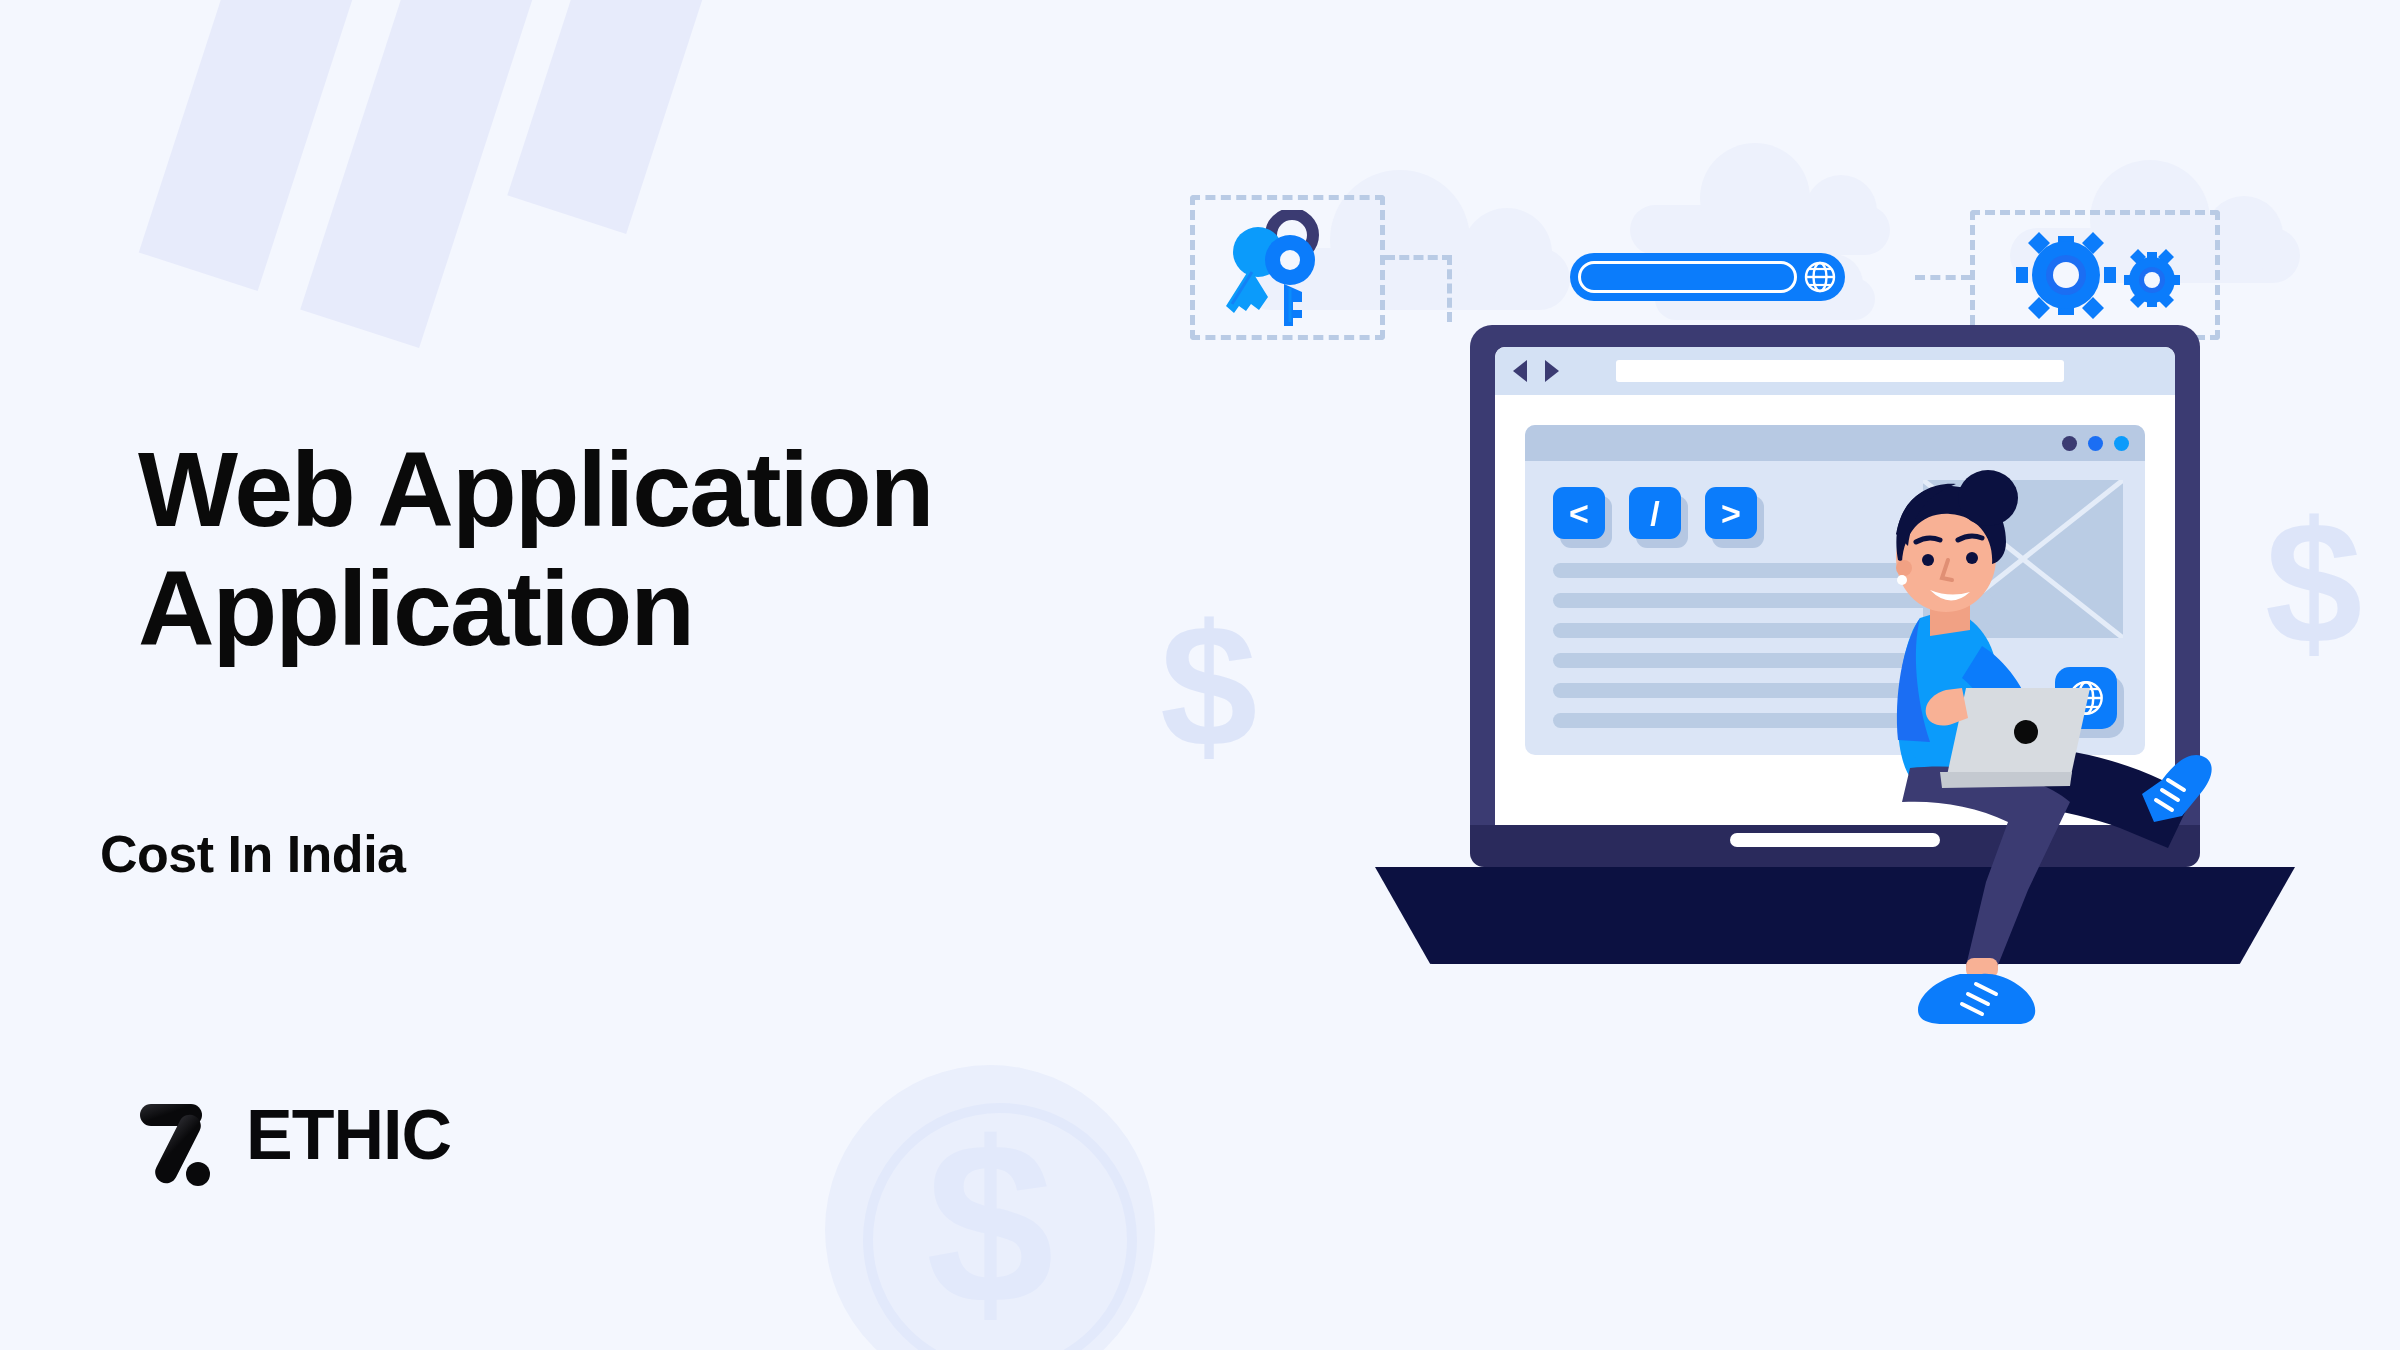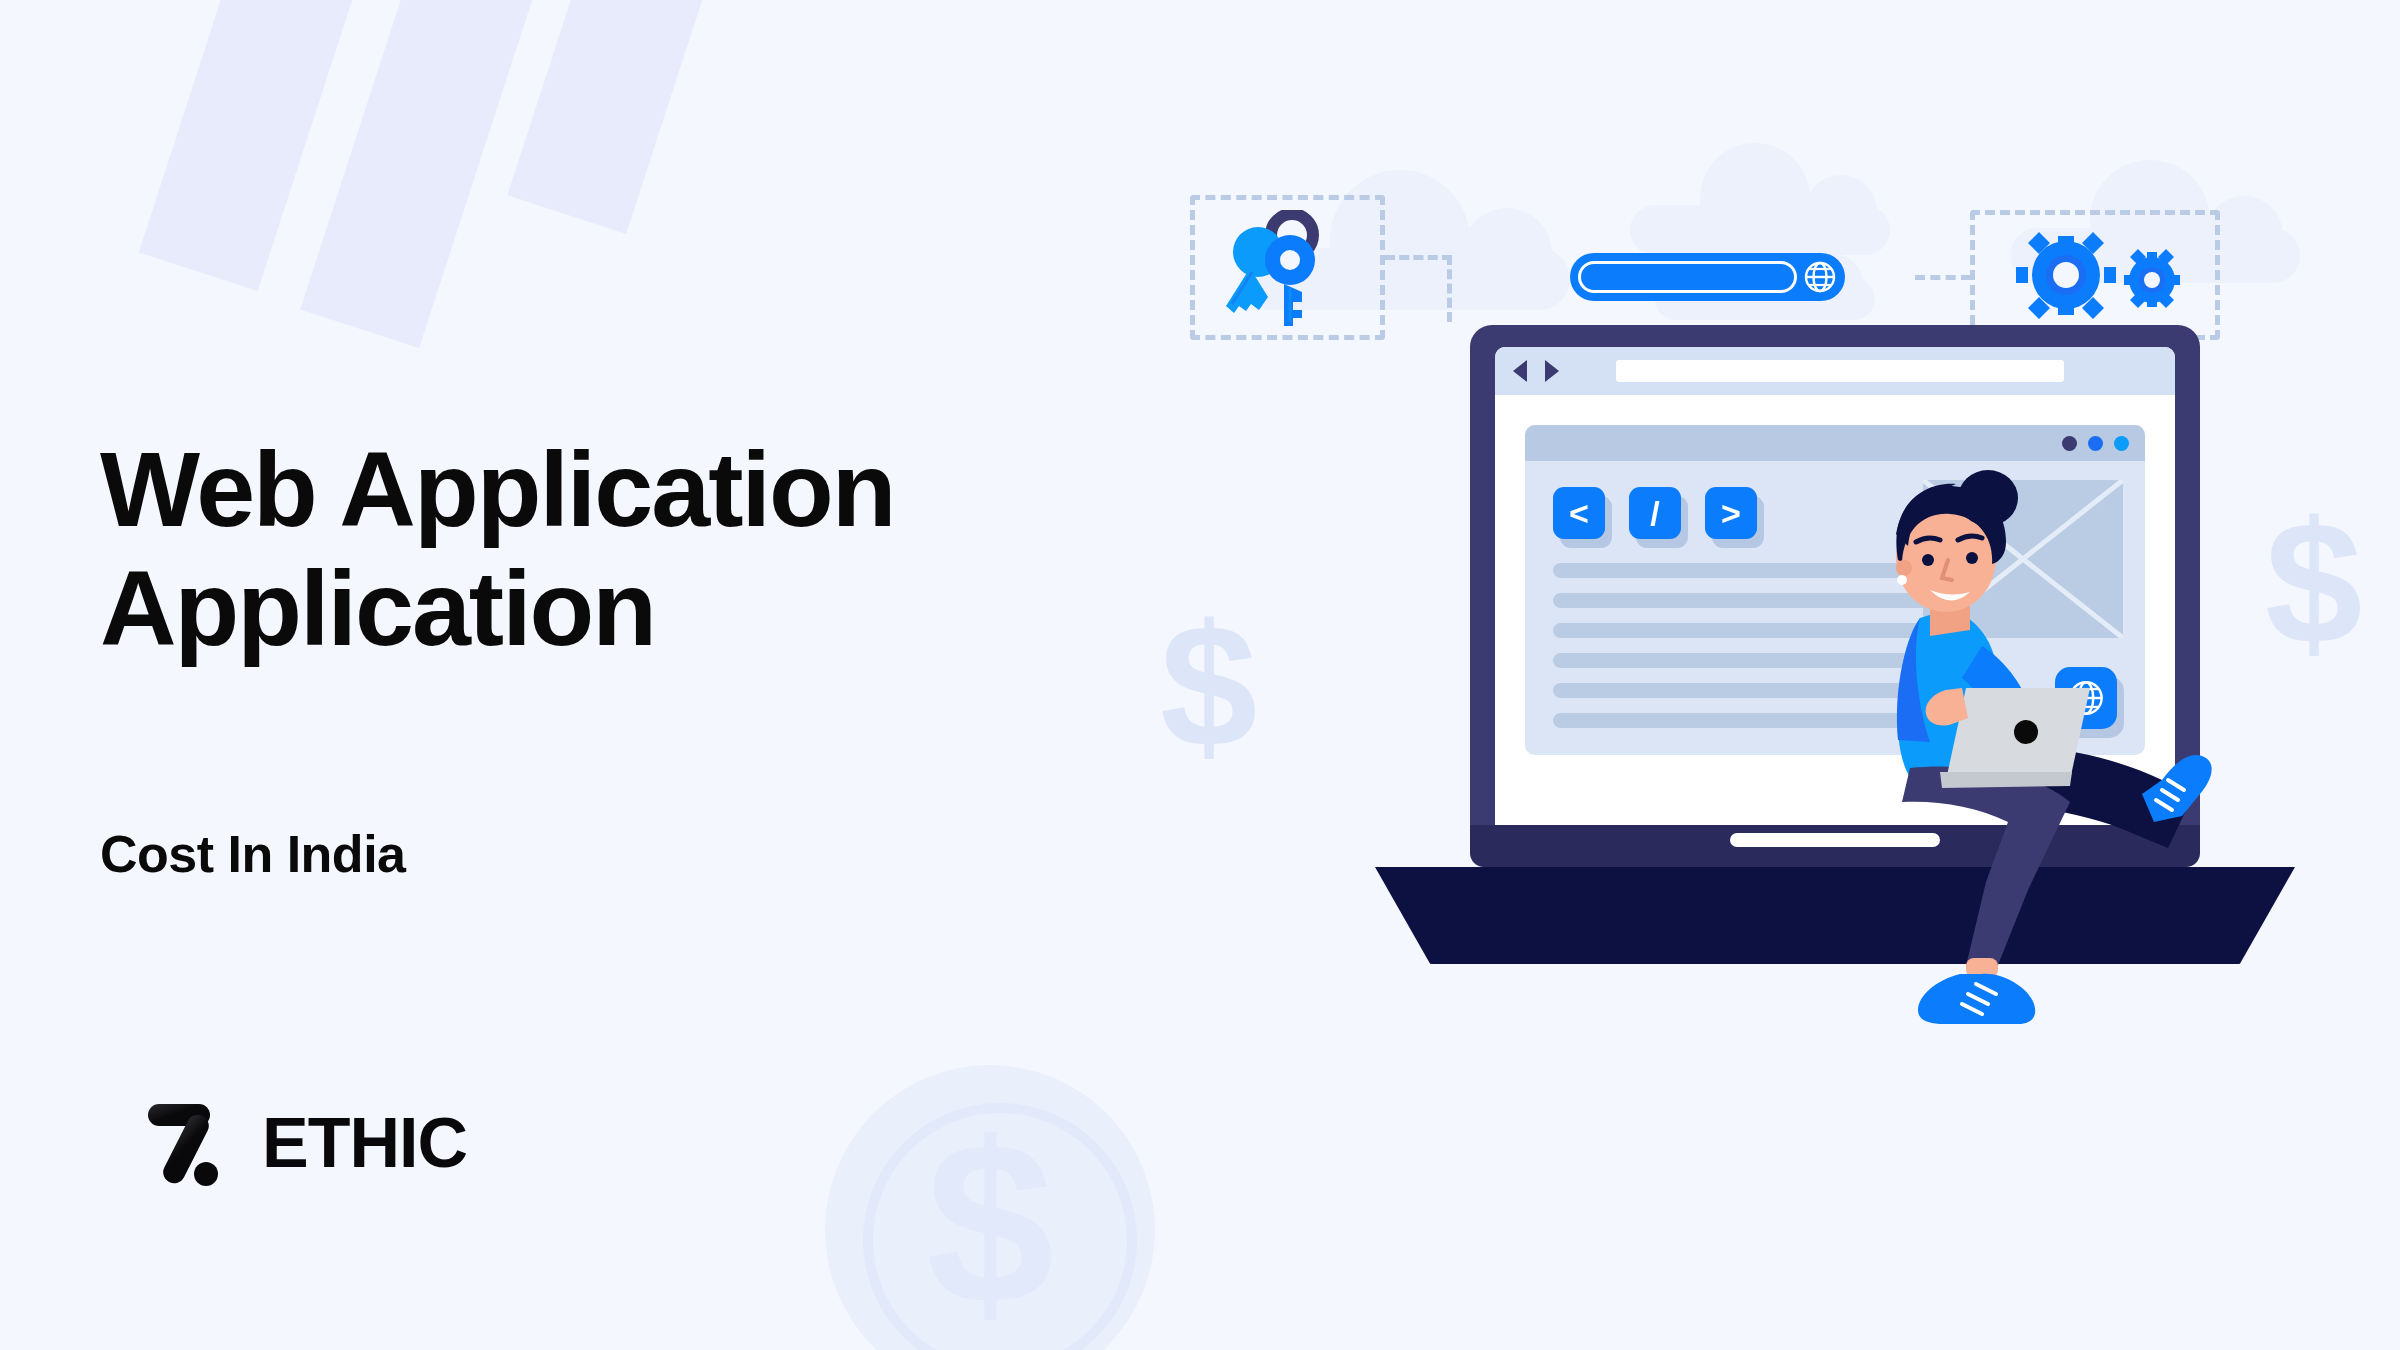--- a/index.html
+++ b/index.html
@@ -76,35 +76,35 @@
   .headline {
     position:absolute;
     left:100px; top:430px;
     width:1050px;
     font-size:106px;
     font-weight:800;
     line-height:1.12;
     letter-spacing:-2px;
     color:#0a0a0a;
   }
-  .headline .line { display:block; }
+  .headline .line { display:block;margin-left:38px; }
   .subhead {
     position:absolute;
     left:100px; top:824px;
     font-size:52px;
     font-weight:700;
     letter-spacing:-0.5px;
     color:#0a0a0a;
   }
 
   
   .logo {
     position:absolute;
-    left:144px; top:1100px;
-    display:flex; align-items:center; gap:26px;
+    left:136px; top:1100px;
+    display:flex; align-items:flex-start; gap:18px;
   }
   .logo-mark { width:92px; height:86px; display:block; }
   .logo-word {
     font-size:70px; font-weight:800; letter-spacing:-1px;
     color:#09090b; line-height:1;
   }
 
   
   .illus { position:absolute; left:1170px; top:150px; width:1230px; height:1130px; }
 

